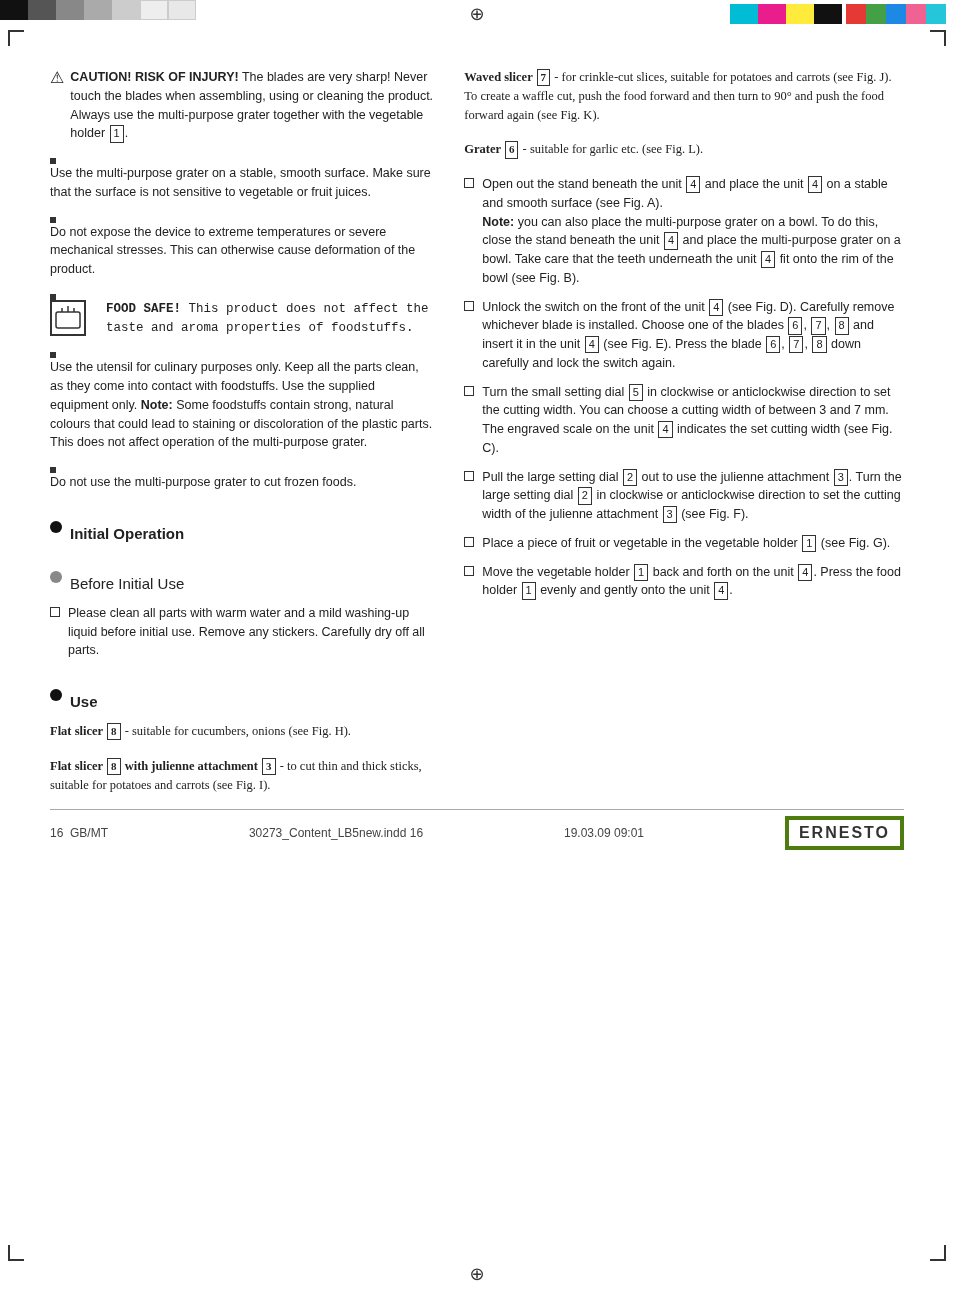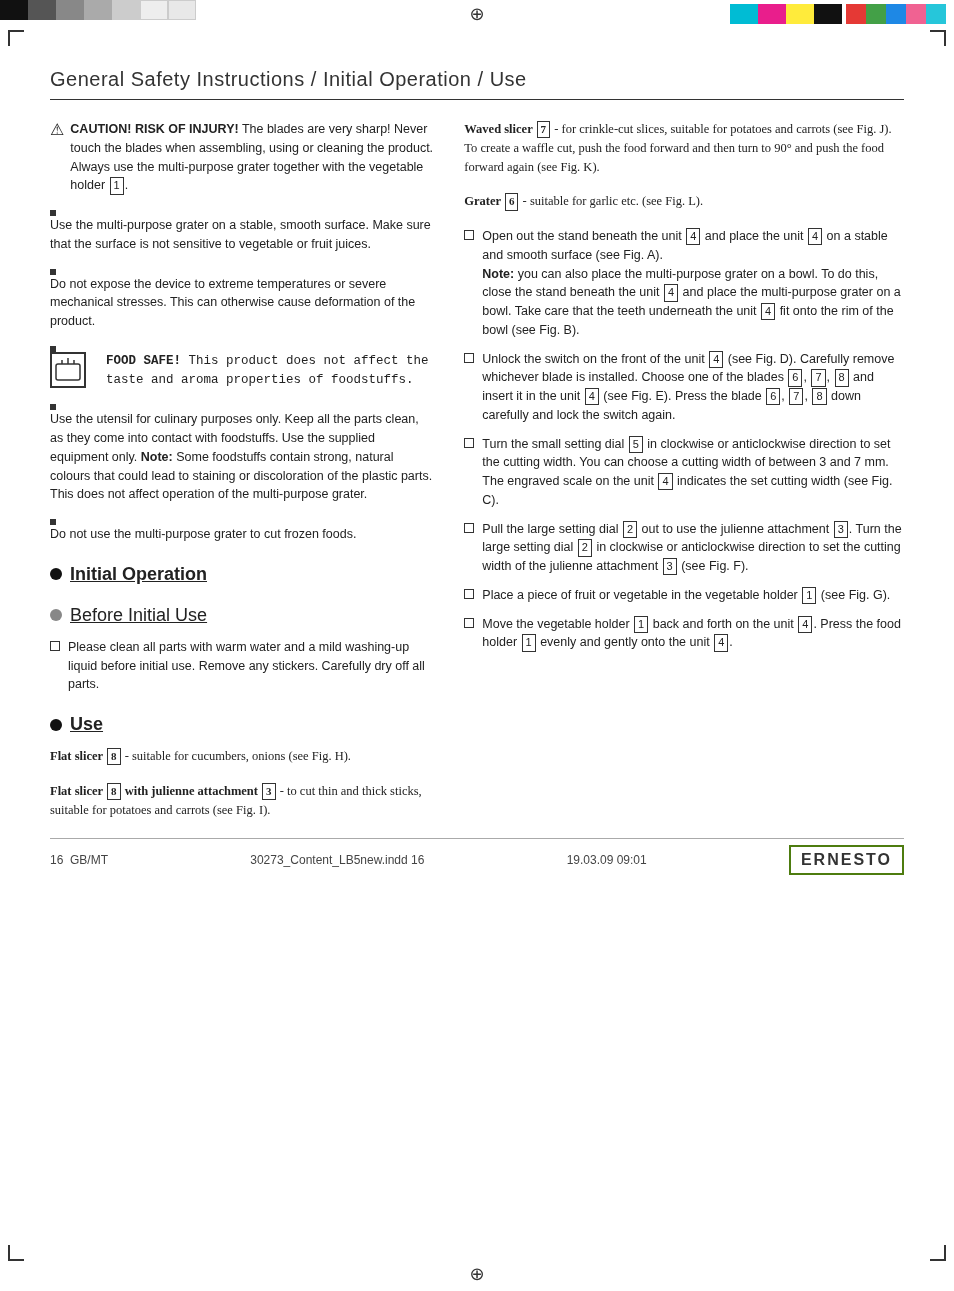--- a/index.html
+++ b/index.html
@@ -169,23 +169,23 @@
     }
     .section-dot {
       width: 12px;
       height: 12px;
       background: #111;
       border-radius: 50%;
       margin-right: 8px;
       flex-shrink: 0;
     }
     .section-title {
-      font-size: 18px;
+      font-size: 15px;
       font-weight: bold;
-      text-decoration: underline;
+      margin-top: 13px;
     }
 
     
     .num-box {
       display: inline-block;
       border: 1px solid #333;
       padding: 0 3px;
       font-size: 11px;
       line-height: 1.4;
       margin: 0 1px;
@@ -236,21 +236,21 @@
       font-size: 12px;
       color: #444;
       border-top: 1px solid #aaa;
       padding-top: 6px;
     }
 
     .ernesto-logo {
       font-size: 16px;
       font-weight: bold;
       letter-spacing: 2px;
-      border: 2px solid #4d7c0f;
+      border: 4px solid #4d7c0f;
       padding: 4px 10px;
       color: #333;
     }
 
     .crosshair-bottom {
       position: absolute;
       left: 50%;
       bottom: 6px;
       transform: translateX(-50%);
       font-size: 18px;
@@ -285,21 +285,20 @@
   </div>
 </div>
 
 <div class="corner-mark tl"></div>
 <div class="corner-mark tr"></div>
 <div class="corner-mark bl"></div>
 <div class="corner-mark br"></div>
 
 <div class="page">
 
-  <h1 class="page-title">General Safety Instructions / Initial Operation / Use</h1>
 
   <div class="two-col">
 
     <div class="col-left">
 
       <div class="warning-row">
         <span class="warning-icon">⚠</span>
         <span class="caution-text">
           <strong>CAUTION! RISK OF INJURY!</strong><span> The blades are very sharp! Never touch the blades when assembling, using or cleaning the product. Always use the multi-purpose grater together with the vegetable holder </span><span class="num-box">1</span>.
         </span>

